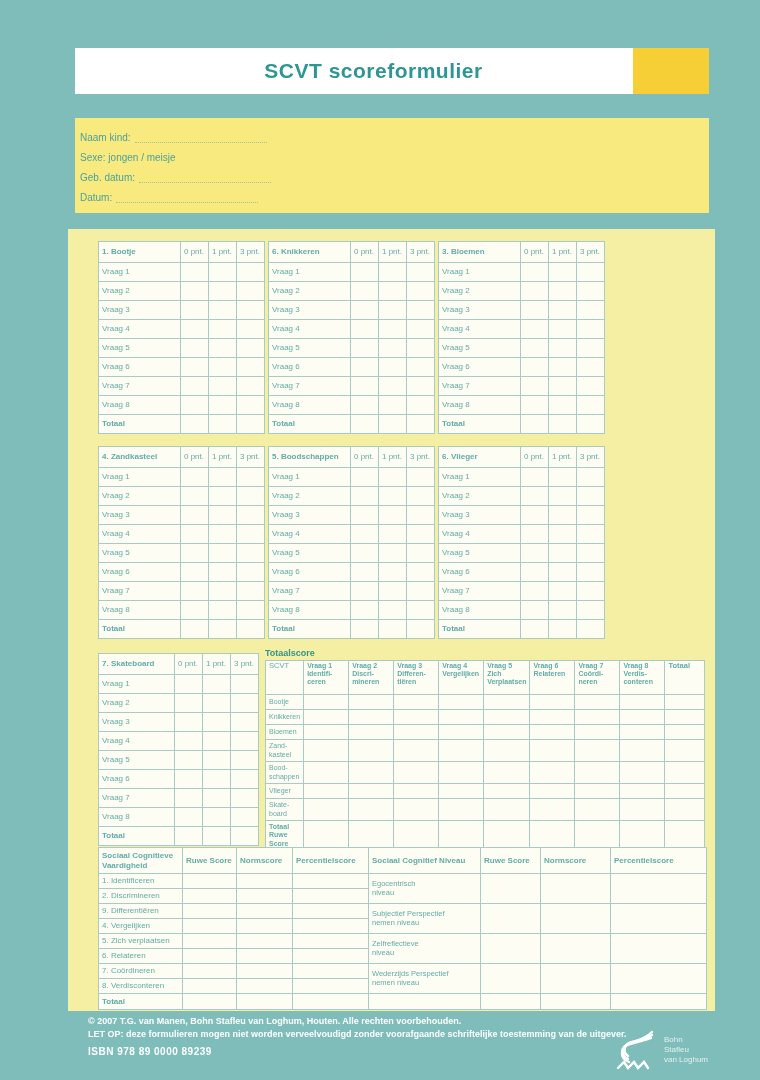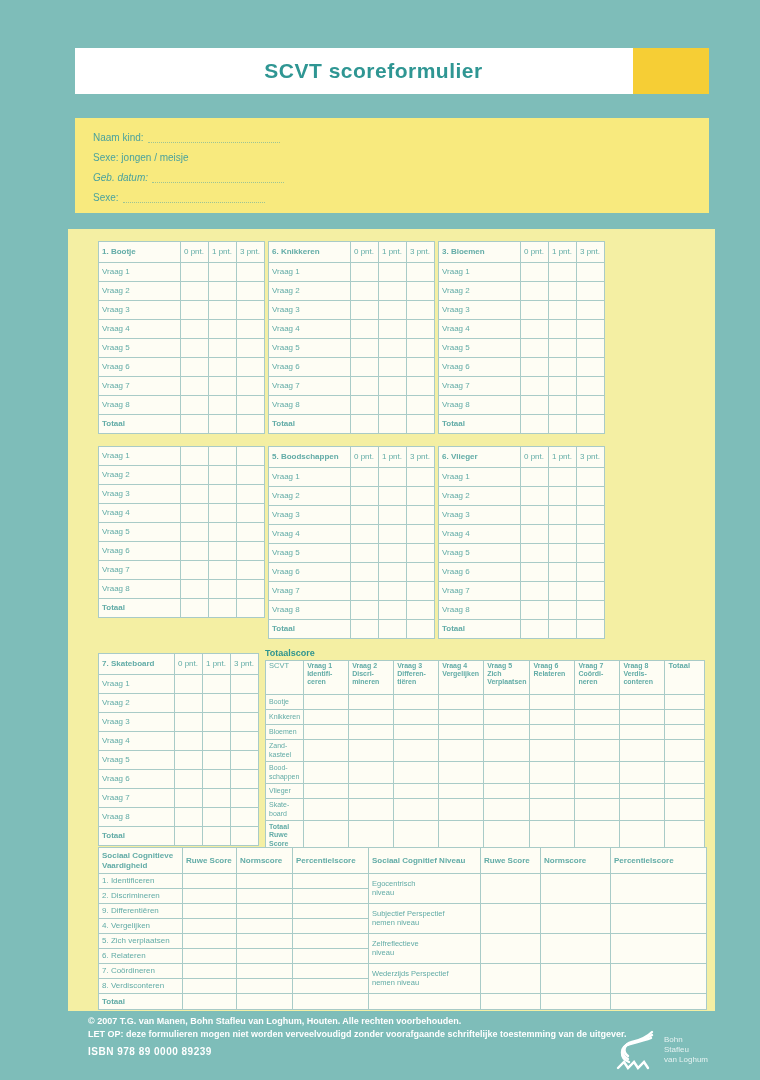--- a/index.html
+++ b/index.html
@@ -14,21 +14,21 @@
   .abs{position:absolute;padding-left:20px;}
 
   
   .title-band{left:75px;top:48px;width:557px;height:46px;background:#ffffff;
     display:flex;align-items:center;justify-content:center;}
   .title-band h1{margin:0;font-size:21px;font-weight:bold;color:#2f9693;letter-spacing:.5px;}
   .gold-square{left:633px;top:48px;width:56px;height:46px;background:#f6ce35;}
 
   
   .name-box{left:75px;top:118px;width:614px;height:95px;background:#f8ea7e;}
-  .field-row{position:absolute;left:18px;font-size:10px;color:#4aa29d;white-space:nowrap;}
+  .field-row{position:absolute;left:5px;font-size:10px;color:#4aa29d;white-space:nowrap;}
   .dotline{display:inline-block;border-bottom:1px dotted #9cc494;height:9px;vertical-align:bottom;margin-left:4px;}
 
   
   .sheet{left:68px;top:229px;width:627px;height:782px;background:#f4efa3;}
 
   table.grid{border-collapse:collapse;table-layout:fixed;}
   table.grid td{border:1px solid #a9cbc7;background:#fefdf4;padding:1px 3px;vertical-align:middle;
     font-size:8px;color:#63aca7;overflow:hidden;white-space:pre-line;line-height:1.15;}
   td.ttl{font-weight:bold;color:#2f948f;font-size:8.5px;}
   td.pts{font-size:7.5px;color:#63aca7;padding:1px 1px;text-align:left;}
@@ -59,25 +59,25 @@
 </div>
 <div class="abs gold-square"></div>
 
 <div class="abs name-box">
   <div class="field-row" style="top:14px;">
     <span>Naam kind:</span><span class="dotline" style="width:132px;"></span>
   </div>
   <div class="field-row" style="top:34px;">
     <span>Sexe: jongen / meisje</span>
   </div>
-  <div class="field-row" style="top:54px;font-style:italic;">
+  <div class="field-row" style="top:54px;">
     <span>Geb. datum:</span><span class="dotline" style="width:132px;"></span>
   </div>
   <div class="field-row" style="top:74px;">
-    <span>Sexe:</span><span class="dotline" style="width:142px;"></span>
+    <span>Datum:</span><span class="dotline" style="width:142px;"></span>
   </div>
 </div>
 
 <div class="abs sheet">
   <div class="abs s1">
       <table class="grid story">
         <colgroup>
           <col style="width: 82px;">
           <col style="width: 28px;">
           <col style="width: 28px;">
@@ -293,20 +293,26 @@
     </div>
   <div class="abs s4">
       <table class="grid story">
         <colgroup>
           <col style="width: 82px;">
           <col style="width: 28px;">
           <col style="width: 28px;">
           <col style="width: 28px;">
         </colgroup>
         <tbody>
+          <tr style="height: 21px;">
+            <td class="ttl">4. Zandkasteel</td>
+            <td class="pts">0 pnt.</td>
+            <td class="pts">1 pnt.</td>
+            <td class="pts">3 pnt.</td>
+          </tr>
           <tr style="height: 19px;">
             <td class="lab">Vraag 1</td>
             <td></td>
             <td></td>
             <td></td>
           </tr>
           <tr style="height: 19px;">
             <td class="lab">Vraag 2</td>
             <td></td>
             <td></td>

